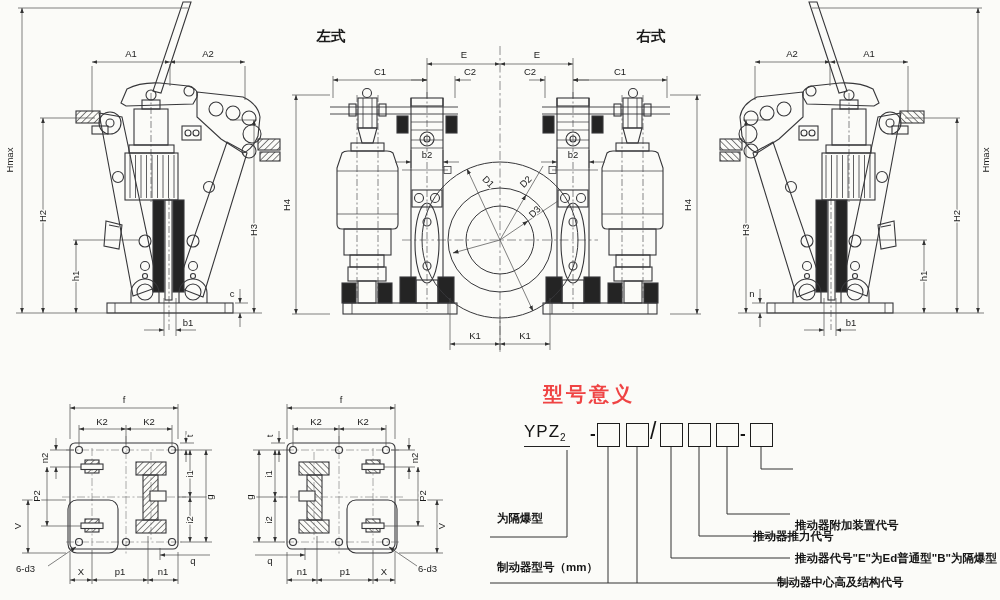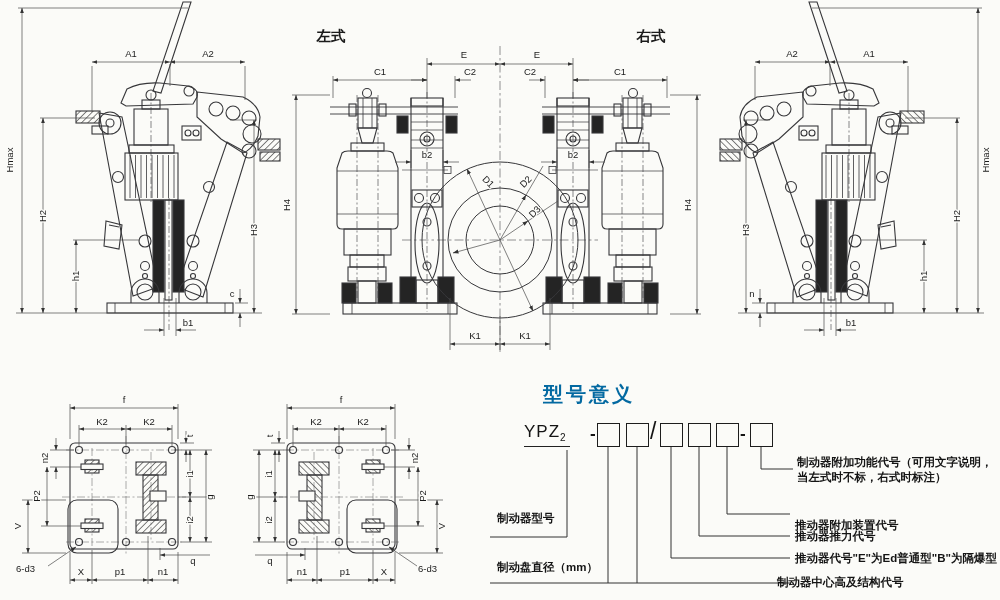--- a/index.html
+++ b/index.html
@@ -3,21 +3,21 @@
 <meta charset="utf-8">
 <style>
   html,body{margin:0;padding:0;background:#e8e8e6;}
   #page{position:relative;width:1000px;height:600px;background:#fbfbf8;overflow:hidden;
         font-family:"Liberation Sans","DejaVu Sans",sans-serif;}
   svg{position:absolute;left:0;top:0;}
   svg text{font-family:"Liberation Sans","DejaVu Sans",sans-serif;font-size:9.5px;fill:#1b1b1b;
            paint-order:stroke;stroke:#fbfbf8;stroke-width:2.6px;stroke-linejoin:round;}
   svg text.big{font-size:14.5px;font-weight:bold;stroke-width:0;}
   .mm-title{position:absolute;left:543px;top:381px;font-size:20px;font-weight:bold;
-            letter-spacing:3px;color:#0369a1;}
+            letter-spacing:3px;color:#ef4444;}
   .mm-ypz{position:absolute;left:524px;top:422px;font-size:17px;font-weight:400;color:#141414;
           border-bottom:1.4px solid #222;padding:0 3px 3px 0;letter-spacing:1px;}
   .mm-ypz sub{font-size:10px;}
   .mm-box{position:absolute;top:423px;width:21px;height:22px;border:1.6px solid #1d1d1d;
           background:#fbfbf8;}
   .mm-sep{position:absolute;top:424px;font-size:17px;font-weight:600;color:#141414;}
   .mm-slash{position:absolute;top:418px;font-size:23px;font-weight:400;color:#141414;}
   .mm-lab{position:absolute;font-size:11.5px;font-weight:600;color:#141414;line-height:15px;
           white-space:nowrap;}
 </style>
@@ -385,24 +385,20 @@
 <div class="mm-sep" style="left:590px">-</div>
 <div class="mm-box" style="left:597px"></div>
 <div class="mm-box" style="left:626px"></div>
 <div class="mm-slash" style="left:650px">/</div>
 <div class="mm-box" style="left:660px"></div>
 <div class="mm-box" style="left:688px"></div>
 <div class="mm-box" style="left:716px"></div>
 <div class="mm-sep" style="left:740px">-</div>
 <div class="mm-box" style="left:750px"></div>
 
-<div class="mm-lab" style="left:497px;top:511px">制动器型号</div>
-<div class="mm-lab" style="left:497px;top:560px">制动盘直径（mm）</div>
-<div class="mm-lab" style="left:797px;top:455px">
-  <div>制动器附加功能代号（可用文字说明，</div>
-  <div>当左式时不标，右式时标注）</div>
-</div>
+<div class="mm-lab" style="left:497px;top:511px">为隔爆型</div>
+<div class="mm-lab" style="left:497px;top:560px">制动器型号（mm）</div>
 <div class="mm-lab" style="left:795px;top:518px">推动器附加装置代号</div>
-<div class="mm-lab" style="left:795px;top:529px">推动器推力代号</div>
+<div class="mm-lab" style="left:753px;top:529px">推动器推力代号</div>
 <div class="mm-lab" style="left:795px;top:551px">推动器代号"E"为Ed普通型"B"为隔爆型</div>
 <div class="mm-lab" style="left:777px;top:575px">制动器中心高及结构代号</div>
 
 </div>
 
 </body></html>

